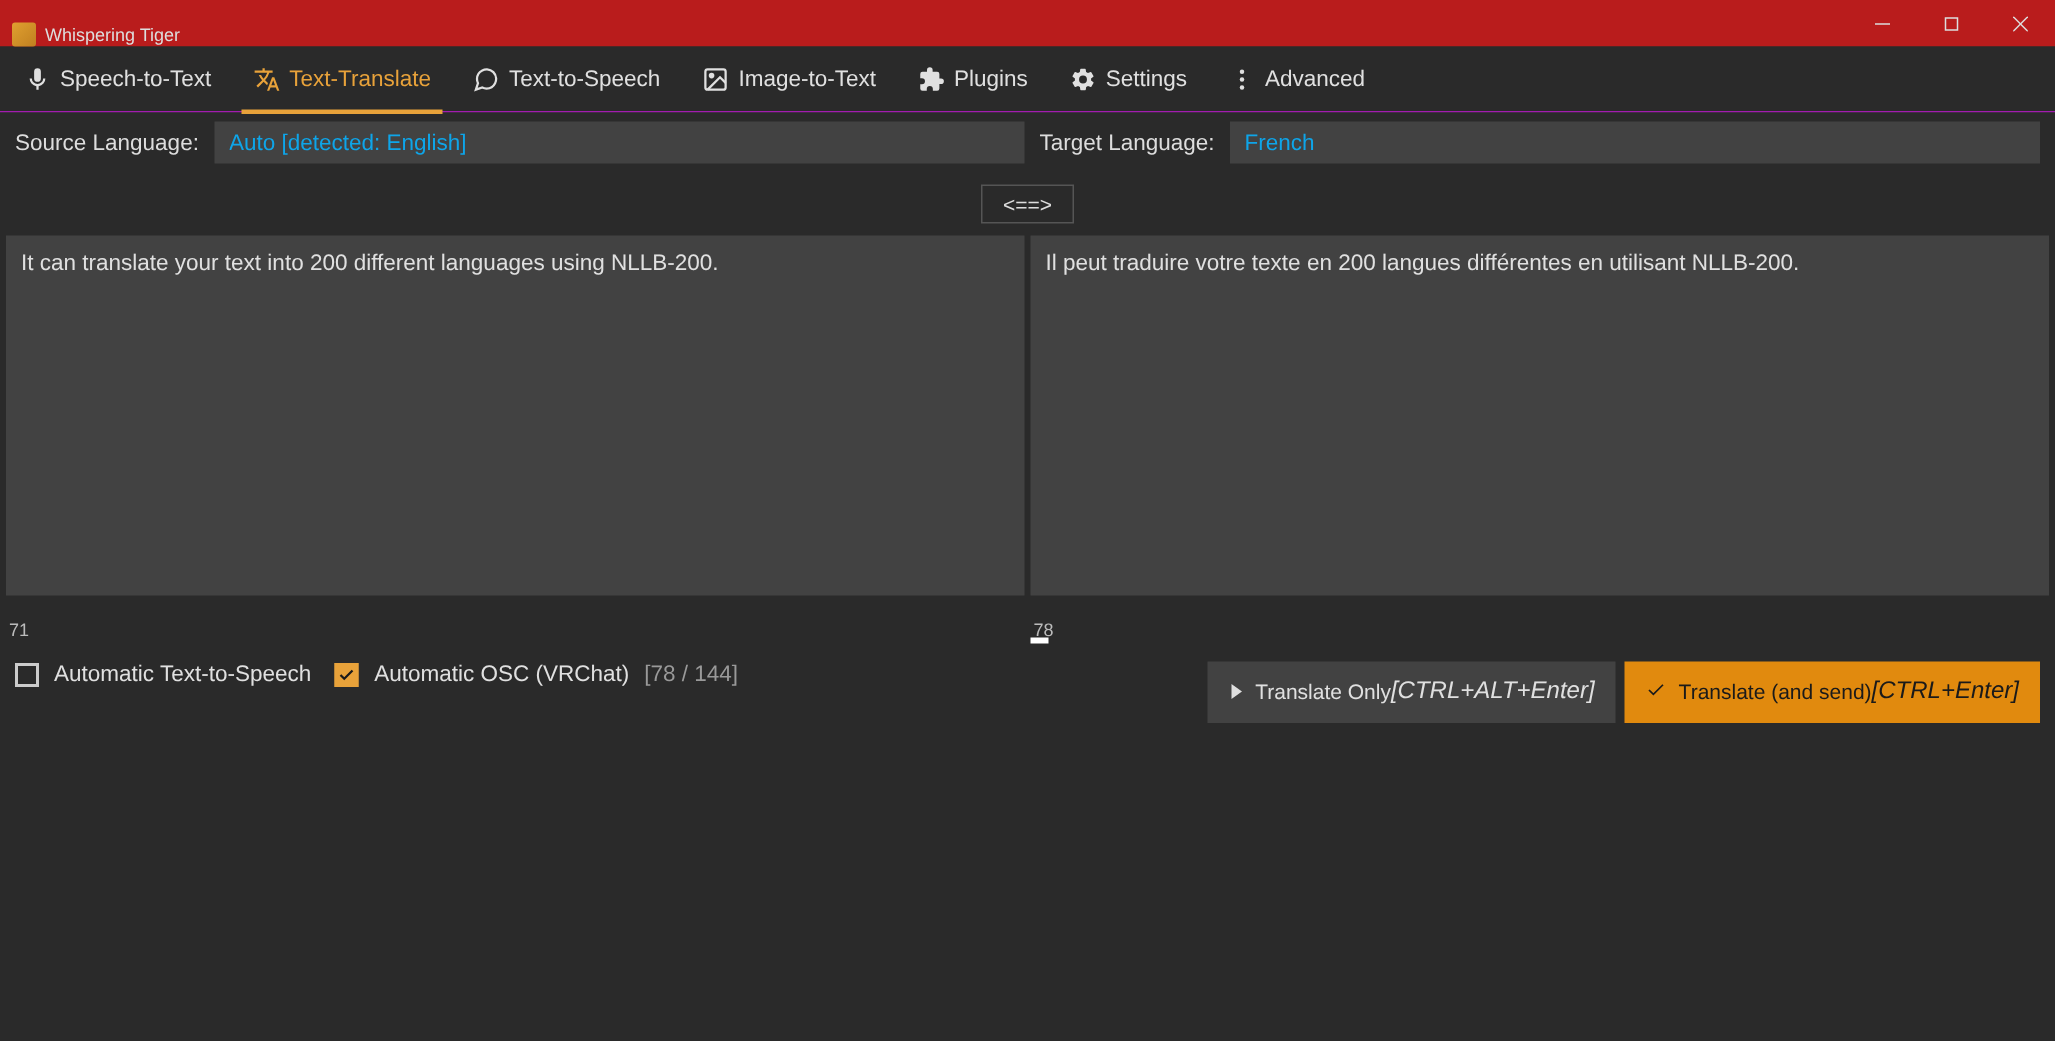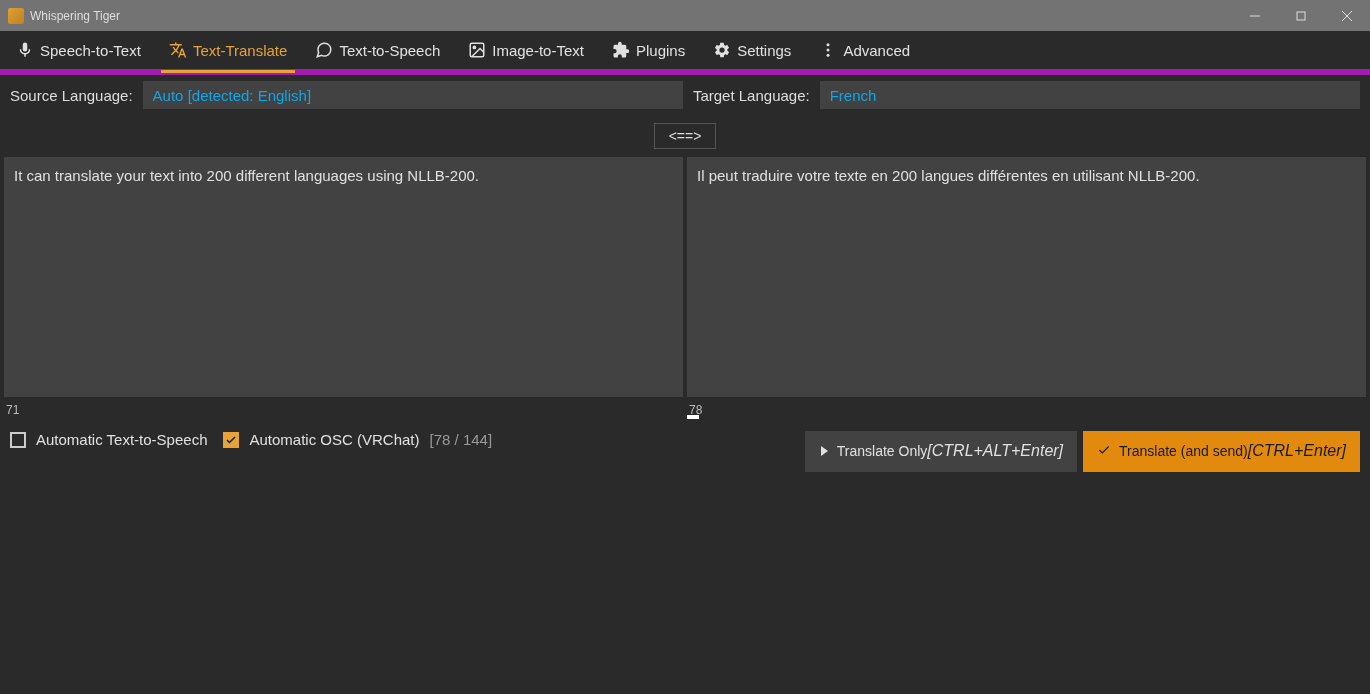--- a/index.html
+++ b/index.html
@@ -7,23 +7,23 @@
   font-family: "Segoe UI", Arial, sans-serif;
   background: #2a2a2a;
   color: #e0e0e0;
   width: 1370px;
   height: 694px;
   overflow: hidden;
   font-size: 14px;
 }
 .titlebar {
   height: 31px;
-  background: #737373;
-  display: flex;
-  align-items: center;
+  background: #b91c1c;
+  display: flex;
+  align-items: flex-end;
   padding: 0 0 0 8px;
   justify-content: space-between;
 }
 .titlebar-left { display: flex; align-items: center; gap: 6px; }
 .app-icon {
   width: 16px; height: 16px;
   background: linear-gradient(135deg,#e0a030,#c08020);
   border-radius: 2px;
 }
 .title-text { font-size: 12px; color: #ddd; }
@@ -34,21 +34,21 @@
   color: #ddd; font-size: 10px;
 }
 .win-btn svg { width: 10px; height: 10px; }
 .tabs {
   height: 44px;
   background: #2a2a2a;
   display: flex;
   align-items: center;
   padding: 0 8px;
   gap: 12px;
-  border-bottom: 6px solid #a21caf;
+  border-bottom: 1px solid #a21caf;
 }
 .tab {
   display: flex; align-items: center; gap: 6px;
   padding: 0 8px;
   height: 44px;
   color: #e0e0e0;
   font-size: 15px;
   cursor: pointer;
   position: relative;
 }
@@ -101,21 +101,21 @@
   background: #424242;
   border: none;
   color: #e0e0e0;
   padding: 10px 10px;
   font-size: 15px;
   resize: none;
   font-family: inherit;
 }
 .count-row {
   display: flex;
-  padding: 6px 4px 0 4px;
+  padding: 16px 4px 0 4px;
   gap: 4px;
   align-items: flex-end;
 }
 .count-half { flex: 1; font-size: 12px; color: #bbb; padding-left: 2px; position:relative; }
 .splitter-dot {
   position:absolute; left:0; top:12px; width:12px; height:4px; background:#fff;
 }
 .bottom-row {
   display: flex;
   justify-content: space-between;

